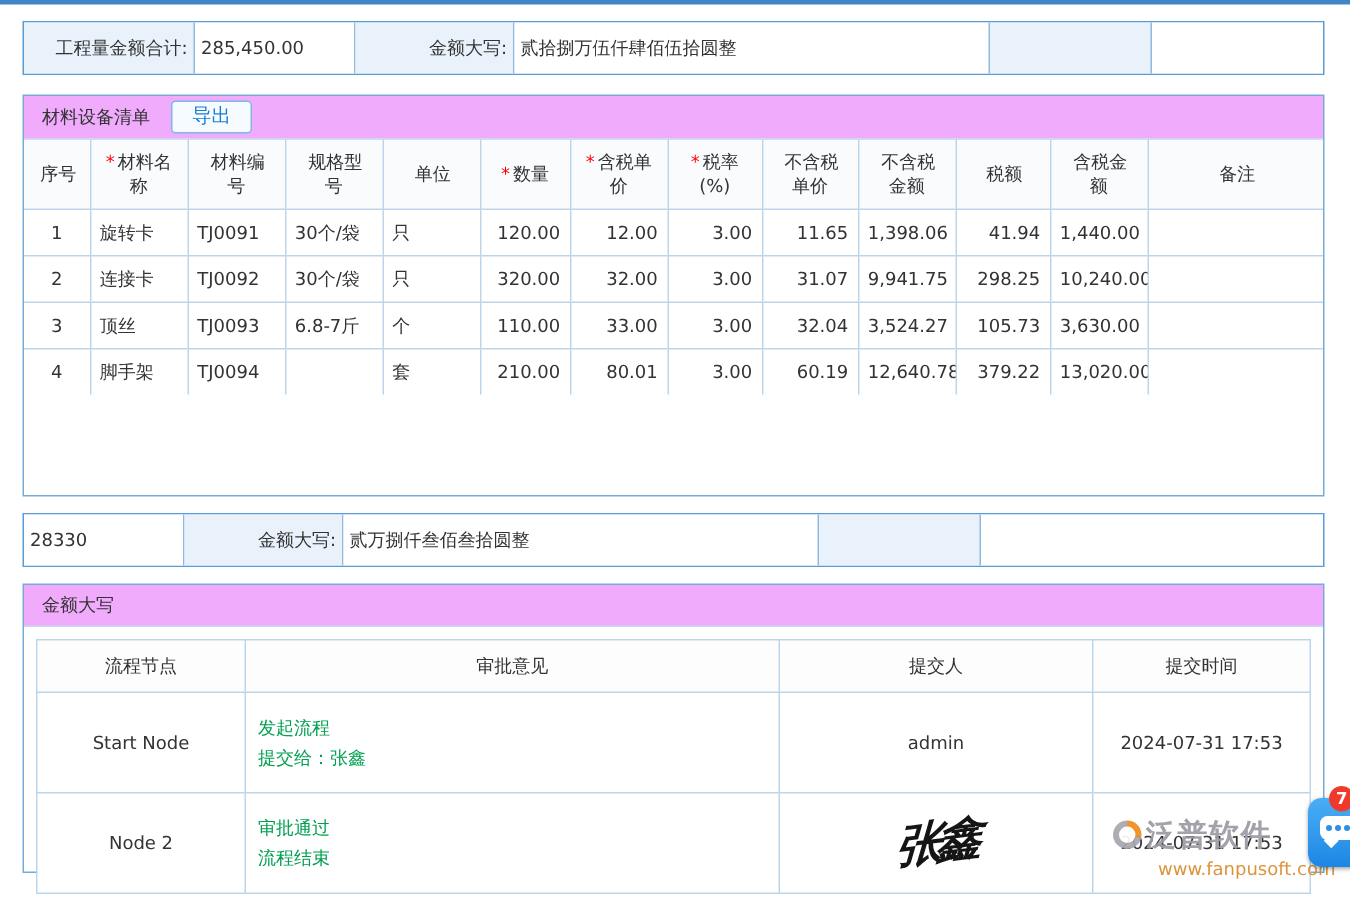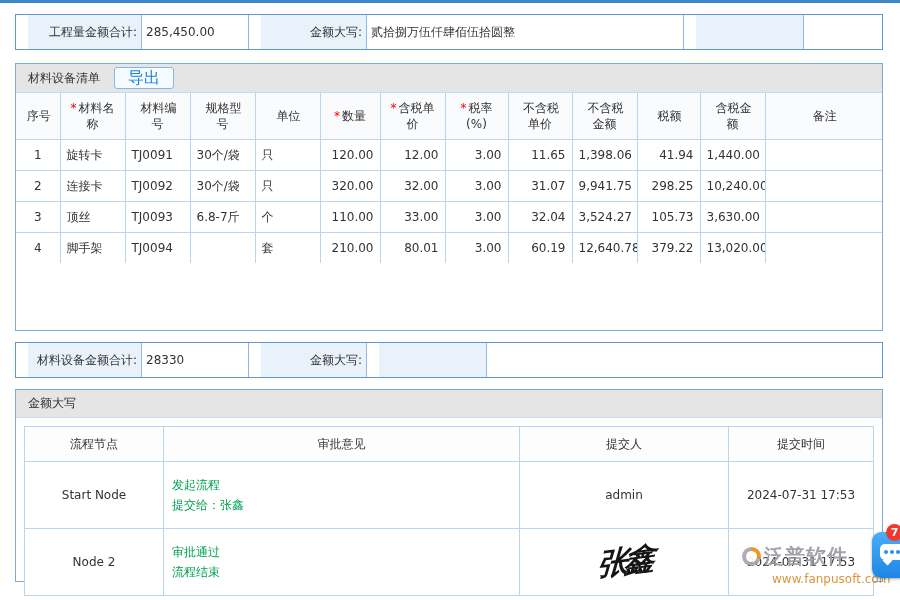--- a/index.html
+++ b/index.html
@@ -4,33 +4,33 @@
 <style>
   html,body{margin:0;padding:0;width:900px;height:600px;background:#fff;overflow:hidden;
     font-family:"DejaVu Sans","Liberation Sans",sans-serif;font-size:12px;color:#333;position:relative;}
   .topline{position:absolute;top:0;left:0;width:900px;height:3px;background:#3e86c6;}
 
   
   .summary{position:absolute;left:15px;width:868px;height:36px;border:1px solid #5b9bd5;
     box-sizing:border-box;display:flex;background:#fff;}
   .summary .cell{border-right:1px solid #8fb9e0;box-sizing:border-box;display:flex;align-items:center;padding:0 4px;}
   .summary .cell:last-child{border-right:none;}
-  .lbl{background:#e9f2fb;justify-content:flex-end;margin-left:12px;}
+  .lbl{background:#e9f2fb;justify-content:flex-end;}
   .val{background:#fff;justify-content:flex-start;padding-left:10px;}
   .w1{width:114px;}.w2{width:107px;}.w3{width:106px;}.w4{width:317px;}.w5{width:108px;}.wflex{flex:1;}
 
   
   .box{position:absolute;left:15px;width:868px;border:1px solid #79abd8;box-sizing:border-box;background:#fff;}
   #material-box{top:63px;height:268px;}
   #approval-box{top:389px;height:193px;}
-  .section-title{height:29px;background:#e5e5e5;border-bottom:1px solid #c7dbee;
+  .section-title{height:29px;background:#f0abfc;border-bottom:1px solid #c7dbee;
     display:flex;align-items:center;padding:0 12px;gap:14px;box-sizing:border-box;}
   #approval-box .section-title{height:28px;}
   .export-btn{border:1px solid #7fb7e8;color:#1a7fd4;background:#f6fbff;border-radius:3px;
-    padding:2px 13px;font-size:16px;font-family:inherit;cursor:pointer;line-height:16px;}
+    padding:2px 13px;font-size:13px;font-family:inherit;cursor:pointer;line-height:16px;}
 
   
   table.mat{width:100%;border-collapse:collapse;table-layout:fixed;border-style:hidden;}
   .mat th,.mat td{border:1px solid #bdd5ea;overflow:hidden;white-space:nowrap;}
   .mat th{height:46px;background:#fafbfd;font-weight:normal;text-align:center;vertical-align:middle;
     line-height:1.35;white-space:pre-line;padding:0 2px;}
   .mat td{height:30px;padding:0 6px;background:#fff;}
   .star{color:#f00;margin-right:2px;}
   .mat td:nth-child(1){text-align:center;}
   .mat td:nth-child(n+2):nth-child(-n+5){text-align:left;}
@@ -186,23 +186,23 @@
         <td>12,640.78</td>
         <td>379.22</td>
         <td>13,020.00</td>
         <td></td>
       </tr>
     </tbody>
   </table>
 </div>
 
 <div class="summary" style="top:342px">
-  <div class="cell lbl w1">材料设备金额合计:</div>
   <div class="cell val w2">28330</div>
   <div class="cell lbl w3">金额大写:</div>
+  <div class="cell val w4">贰万捌仟叁佰叁拾圆整</div>
   <div class="cell lbl w5"></div>
   <div class="cell val wflex"></div>
 </div>
 
 <div class="box" id="approval-box">
   <div class="section-title">
     <span>金额大写</span>
   </div>
   <table class="appr">
     <colgroup>

